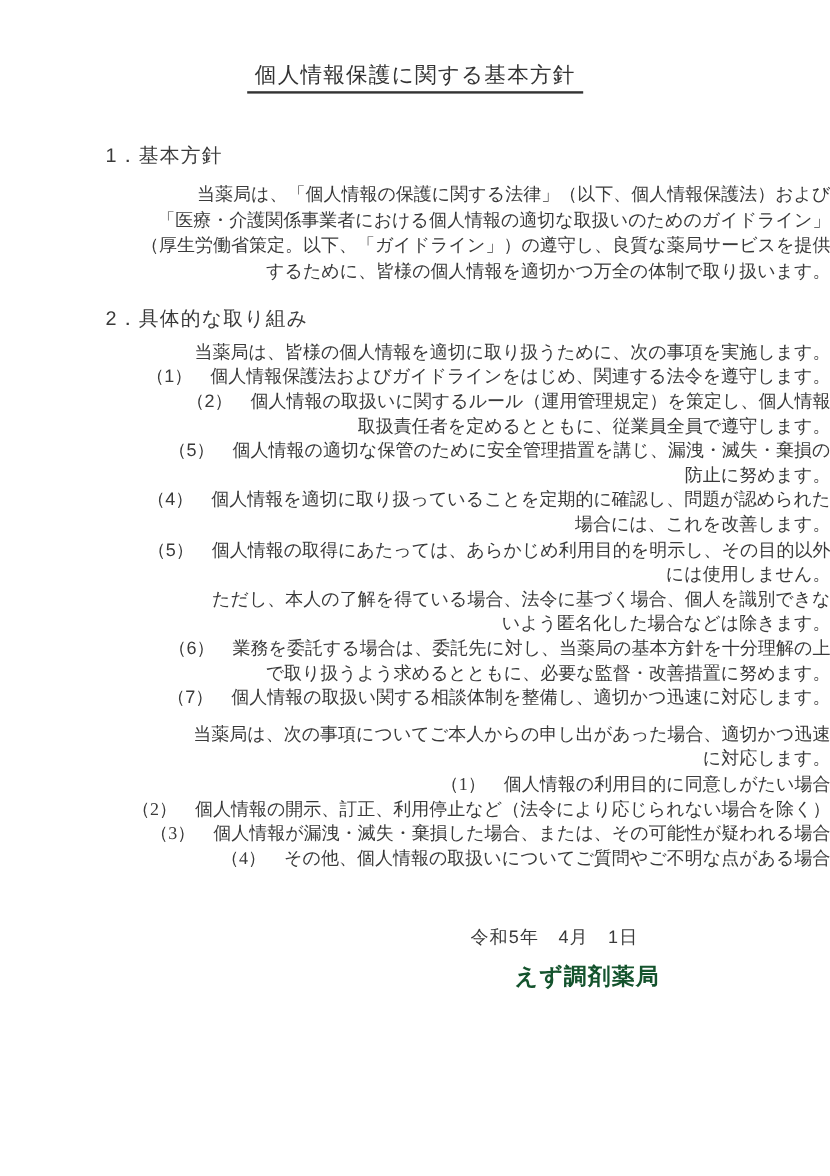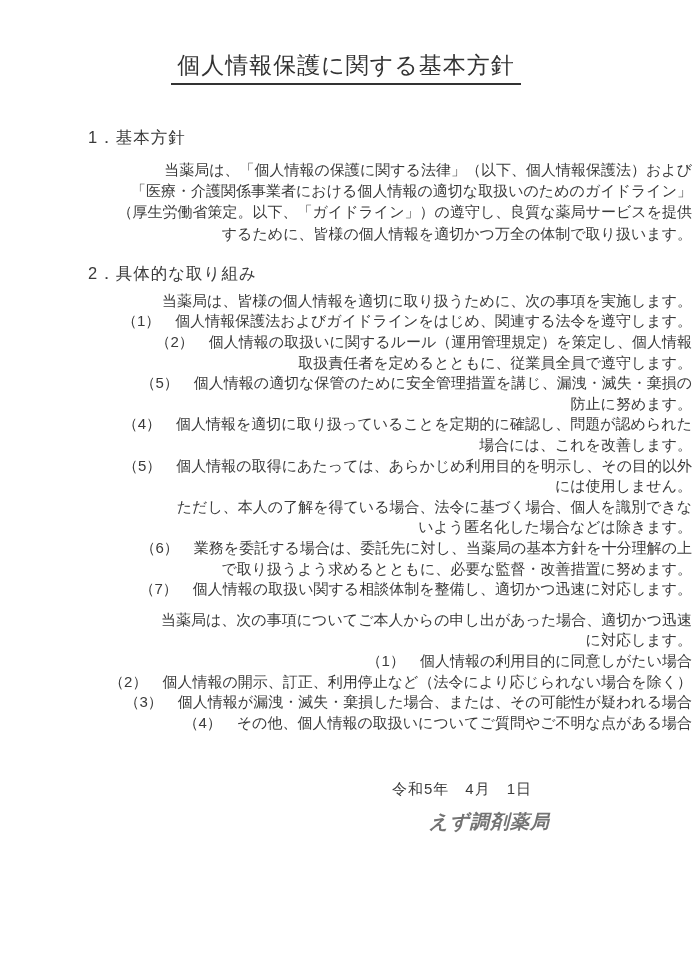--- a/index.html
+++ b/index.html
@@ -13,21 +13,21 @@
     width: 692px; height: 980px;
     background: #ffffff;
     color: #3a3a3a;
     font-size: 15px;
     overflow: hidden;
   }
   .doc-title {
     margin: 0;
     padding-top: 50px;
     text-align: center;
-    font-size: 23px;
+    font-size: 18px;
     font-weight: normal;
     letter-spacing: 1px;
     color: #333333;
   }
   .doc-title .u {
     display: inline-block;
     border-bottom: 2px solid #333333;
     padding: 0 6px 2px 6px;
   }
   .sec-heading {
@@ -39,38 +39,37 @@
     color: #3a3a3a;
   }
   .h1 { margin-top: 42px; }
   .h2 { margin-top: 19px; }
   .h3 { margin-top: 18px; }
   .lines { margin: 0; text-align: right; }
   .ln { line-height: 20.6px; white-space: pre; }
   .sec1-lines { margin-top: 11px; }
   .sec1-lines .ln { line-height: 21.2px; }
   .sec2-lines { margin-top: 7px; }
-  .sec3-lines { margin-top: 10px; }
+  .sec3-lines { margin-top: 10px; font-family: Liberation Serif, serif; }
   .ln-p    { margin-left: 78px; }
   .ln-item { margin-left: 85px; }
   .ln-cont { margin-left: 121px; }
   .ln-note { margin-left: 139px; }
   .footer-date {
     margin: 45px 0 0 392px;
     line-height: 21px;
     letter-spacing: 1px;
   }
   .footer-name {
     margin: 11px 0 0 429px;
     font-size: 19px;
     font-weight: bold;
     line-height: 24px;
     letter-spacing: 1px;
-    color: #737373;
-    font-style: italic;
+    color: #14532d;
   }
   .footer-roles { margin-top: 16px; }
   .footer-roles .role-ln {
     margin-left: 407px;
     line-height: 20.5px;
     white-space: pre;
   }
   .role-value { margin-left: 14px; }
 </style>
 </head>

